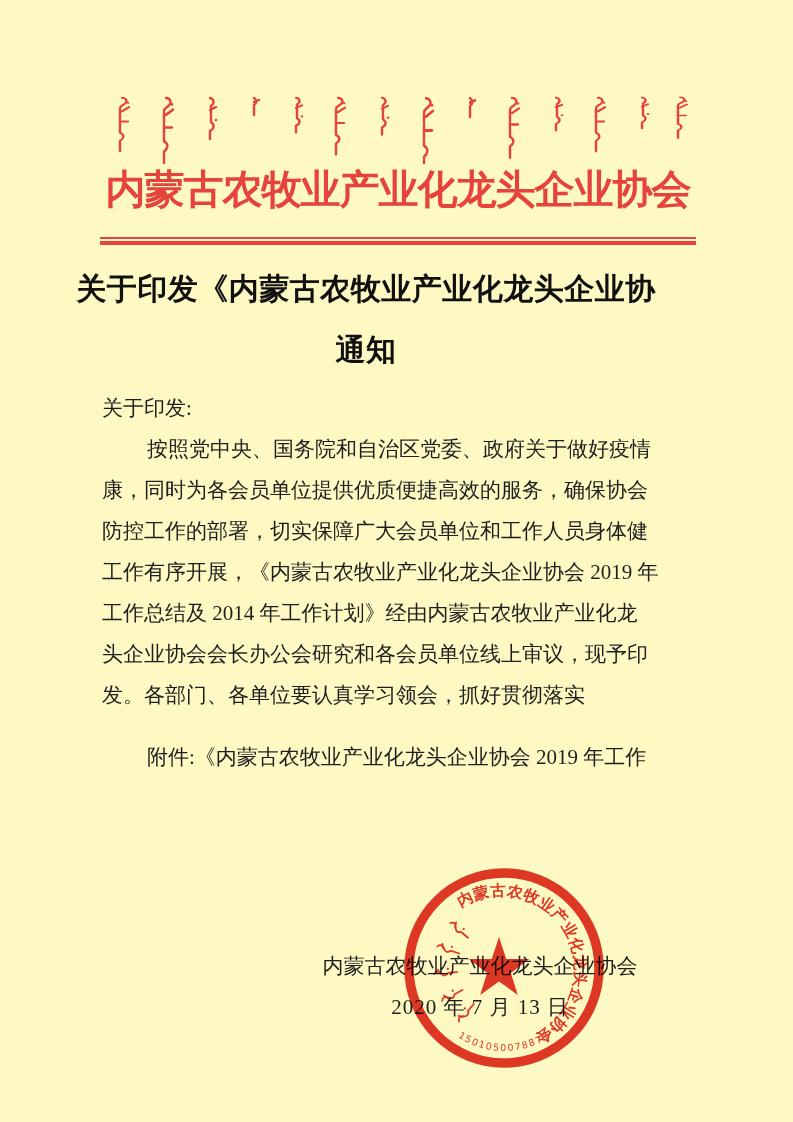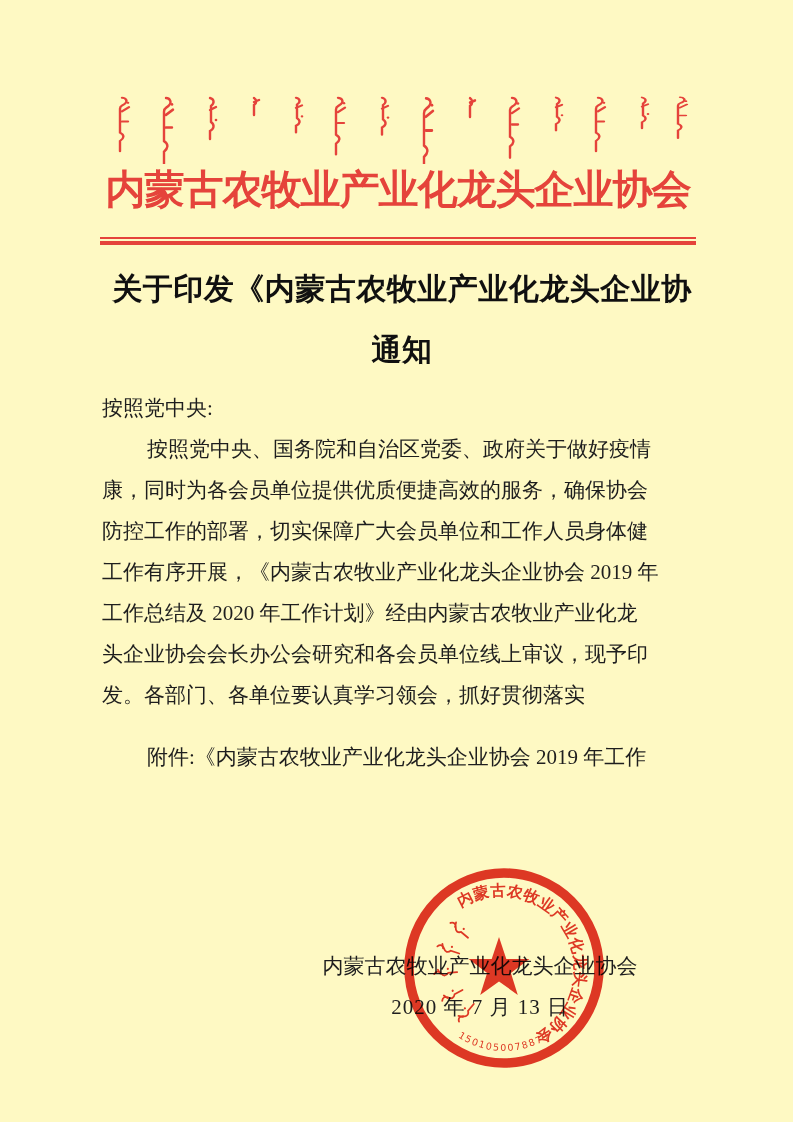--- a/index.html
+++ b/index.html
@@ -25,21 +25,21 @@
     letter-spacing: -1px;
     white-space: nowrap;
   }
   .rule { margin-top: 21px; }
   .rule-thin  { height: 2px; background: #e5433b; }
   .rule-gap   { height: 2px; }
   .rule-thick { height: 4px; background: #e5433b; }
 
   
   .doc-title {
-    margin: 13px 0 0 104px;
+    margin: 13px 0 0 68px;
     width: 596px;
     font-size: 30px;
     font-weight: bold;
     line-height: 61px;
     text-align: center;
     color: #101010;
     letter-spacing: 0.5px;
   }
   .t-line { white-space: nowrap; }
 
@@ -132,26 +132,26 @@
       <div class="rule-thick"></div>
     </div>
   </header>
 
   <h1 class="doc-title">
     <div class="t-line">关于印发《内蒙古农牧业产业化龙头企业协</div>
     <div class="t-line">通知</div>
   </h1>
 
   <div class="body-text">
-    <div class="b-line">按照党中央:</div>
+    <div class="b-line">关于印发:</div>
     <div class="b-line indent">按照党中央、国务院和自治区党委、政府关于做好疫情</div>
     <div class="b-line">康，同时为各会员单位提供优质便捷高效的服务，确保协会</div>
     <div class="b-line">防控工作的部署，切实保障广大会员单位和工作人员身体健</div>
     <div class="b-line">工作有序开展，《内蒙古农牧业产业化龙头企业协会 2019 年</div>
-    <div class="b-line">工作总结及 2020 年工作计划》经由内蒙古农牧业产业化龙</div>
+    <div class="b-line">工作总结及 2014 年工作计划》经由内蒙古农牧业产业化龙</div>
     <div class="b-line">头企业协会会长办公会研究和各会员单位线上审议，现予印</div>
     <div class="b-line">发。各部门、各单位要认真学习领会，抓好贯彻落实</div>
 
     <div class="attachment">
       <div class="b-line indent">附件:《内蒙古农牧业产业化龙头企业协会 2019 年工作</div>
     </div>
   </div>
 
   <div class="signature">
     <div class="sig-name">内蒙古农牧业产业化龙头企业协会</div>

